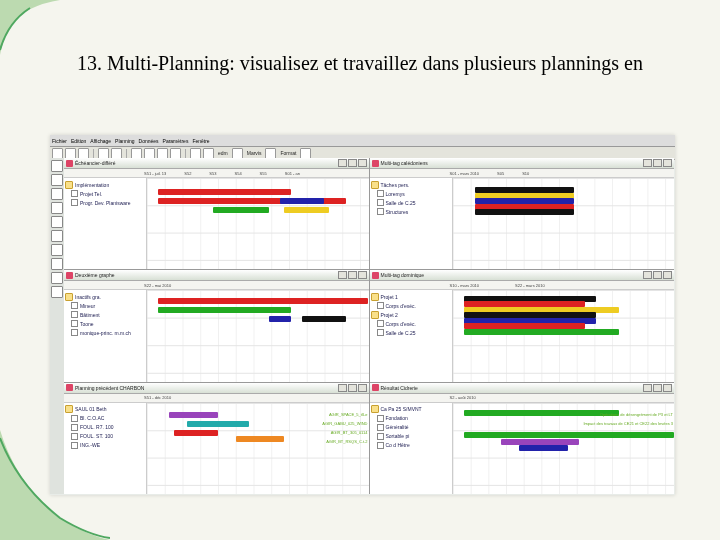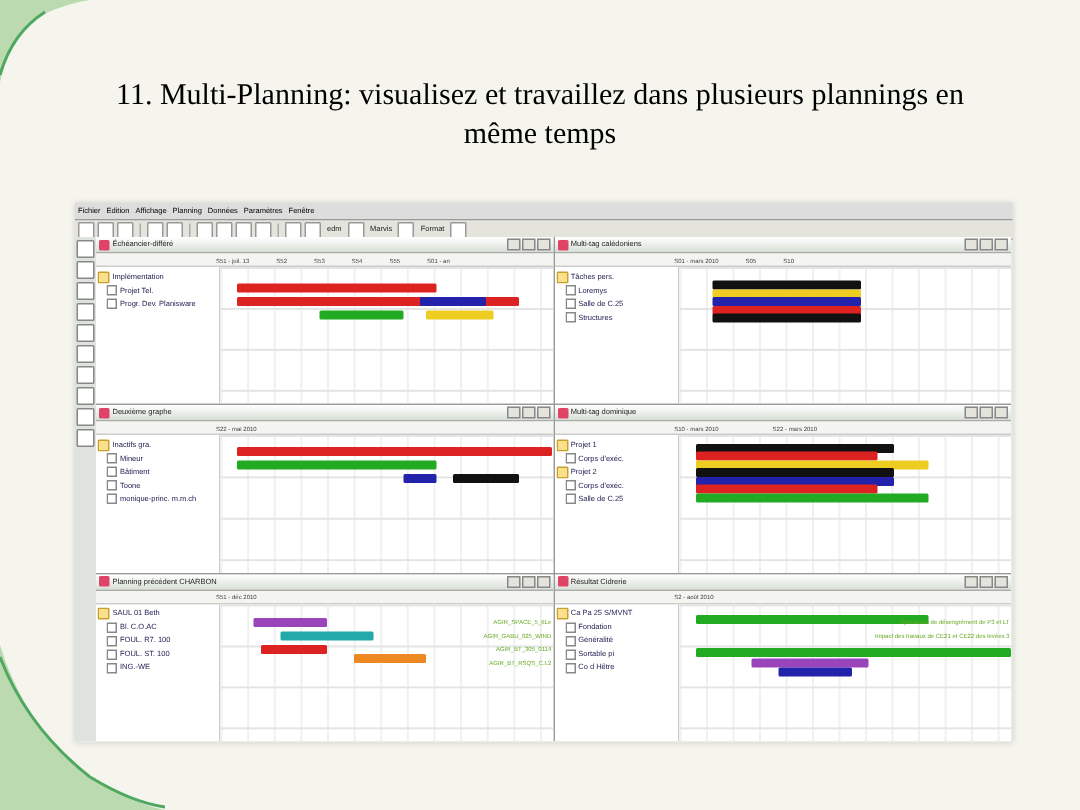--- a/index.html
+++ b/index.html
@@ -48,22 +48,21 @@
 <svg class="corner-tl" viewBox="0 0 60 60">
       <path d="M0,55 Q5,25 28,10 Q45,2 60,0 L0,0 Z" fill="#bcdab0"></path>
       <path d="M0,50 Q8,22 30,8" stroke="#4fa860" stroke-width="2" fill="none"></path>
     </svg>
 <svg class="corner-bl" viewBox="0 0 110 110">
       <path d="M0,0 Q15,50 55,85 Q85,105 110,110 L0,110 Z" fill="#bcdab0"></path>
       <path d="M0,8 Q18,55 60,88 Q88,105 110,108" stroke="#4fa860" stroke-width="2" fill="none"></path>
     </svg>
 
 <div class="title">
-  <span>11. Multi-Planning: visualisez et travaillez dans plusieurs plannings en</span><br>
-  <span>même temps</span>
+  <span>13. Multi-Planning: visualisez et travaillez dans plusieurs plannings en</span><br>
 </div>
 
 <div class="screenshot">
   <div class="menubar">
     <span>Fichier</span>
     <span>Edition</span>
     <span>Affichage</span>
     <span>Planning</span>
     <span>Données</span>
     <span>Paramètres</span>

